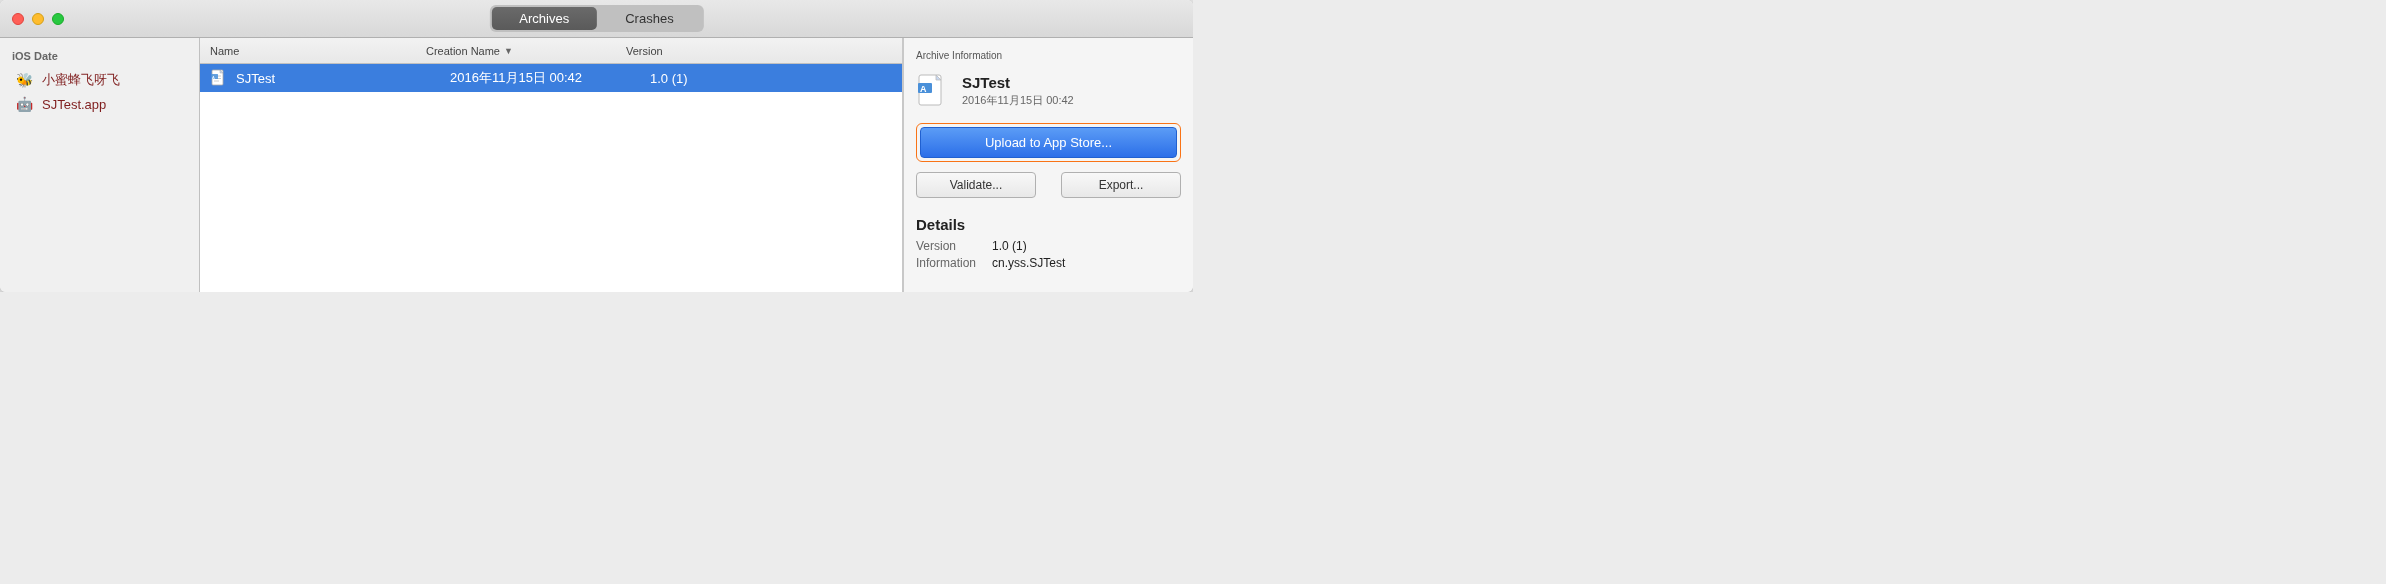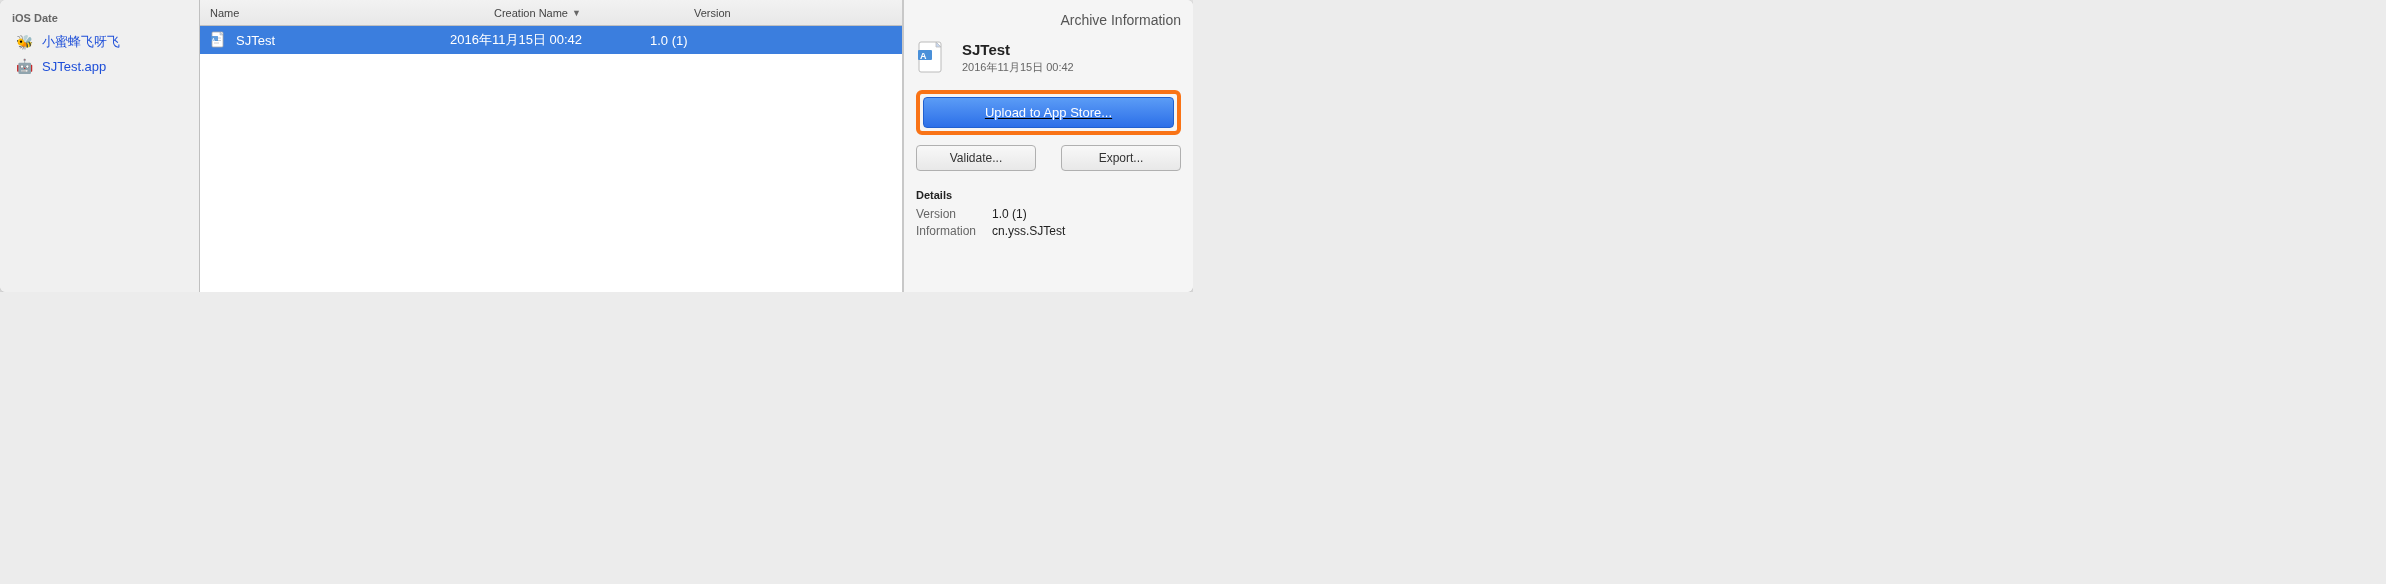--- a/index.html
+++ b/index.html
@@ -118,21 +118,21 @@
       height: 18px;
       flex-shrink: 0;
       display: flex;
       align-items: center;
       justify-content: center;
       font-size: 14px;
     }
 
     .sidebar-item-label {
       font-size: 13px;
-      color: #1d4ed8;
+      color: #7f1d1d;
     }
 
     
     .table-area {
       flex: 1;
       background: #fff;
       display: flex;
       flex-direction: column;
       overflow: hidden;
       border-right: 1px solid #c8c8c8;
@@ -141,21 +141,21 @@
     .table-header {
       display: flex;
       align-items: center;
       background: linear-gradient(to bottom, #f2f2f2, #e8e8e8);
       border-bottom: 1px solid #c0c0c0;
       height: 26px;
       padding: 0 10px;
       flex-shrink: 0;
     }
 
-    .col-name { width: 284px; }
+    .col-name { width: 216px; }
     .col-date { width: 200px; }
     .col-version { flex: 1; }
 
     .col-header {
       font-size: 11px;
       color: #444;
       font-weight: 500;
       display: flex;
       align-items: center;
       gap: 4px;
@@ -207,23 +207,23 @@
       width: 290px;
       background: #f5f5f5;
       border-left: 1px solid #c8c8c8;
       display: flex;
       flex-direction: column;
       padding: 12px;
       flex-shrink: 0;
     }
 
     .panel-title {
-      font-size: 14px;
+      font-size: 10px;
       color: #555;
-      text-align: right;
+      text-align: left;
       margin-bottom: 12px;
       font-weight: 400;
     }
 
     .archive-info-header {
       display: flex;
       align-items: center;
       gap: 10px;
       margin-bottom: 14px;
     }
@@ -240,25 +240,24 @@
       color: #222;
     }
 
     .archive-info-date {
       font-size: 11px;
       color: #666;
       margin-top: 2px;
     }
 
     .upload-button-wrapper {
-      border: 4px solid #f97316;
+      border: 1px solid #f97316;
       border-radius: 6px;
       padding: 3px;
       margin-bottom: 10px;
-      text-decoration: underline;
     }
 
     .upload-button {
       width: 100%;
       padding: 7px 0;
       background: linear-gradient(to bottom, #5b9cf6, #2c6fe8);
       border: 1px solid #2060d0;
       border-radius: 4px;
       color: #fff;
       font-size: 13px;
@@ -283,21 +282,21 @@
       font-size: 12px;
       cursor: pointer;
       text-align: center;
     }
 
     .details-section {
       margin-top: 4px;
     }
 
     .details-title {
-      font-size: 11px;
+      font-size: 15px;
       font-weight: 700;
       color: #222;
       margin-bottom: 6px;
     }
 
     .detail-row {
       display: flex;
       font-size: 12px;
       margin-bottom: 3px;
       gap: 6px;
@@ -317,20 +316,32 @@
     
     .archive-doc-icon {
       display: inline-block;
     }
   </style>
 </head>
 <body>
 
 <div class="window">
 
+  <div class="titlebar">
+    <div class="traffic-lights">
+      <div class="traffic-light close"></div>
+      <div class="traffic-light minimize"></div>
+      <div class="traffic-light maximize"></div>
+    </div>
+
+    <div class="tab-group">
+      <div class="tab active">Archives</div>
+      <div class="tab">Crashes</div>
+    </div>
+  </div>
 
   <div class="main-content">
 
     <div class="sidebar">
       <div class="sidebar-section-title">iOS Date</div>
 
       <div class="sidebar-item">
         <div class="sidebar-item-icon">
           <span>🐝</span>
         </div>

